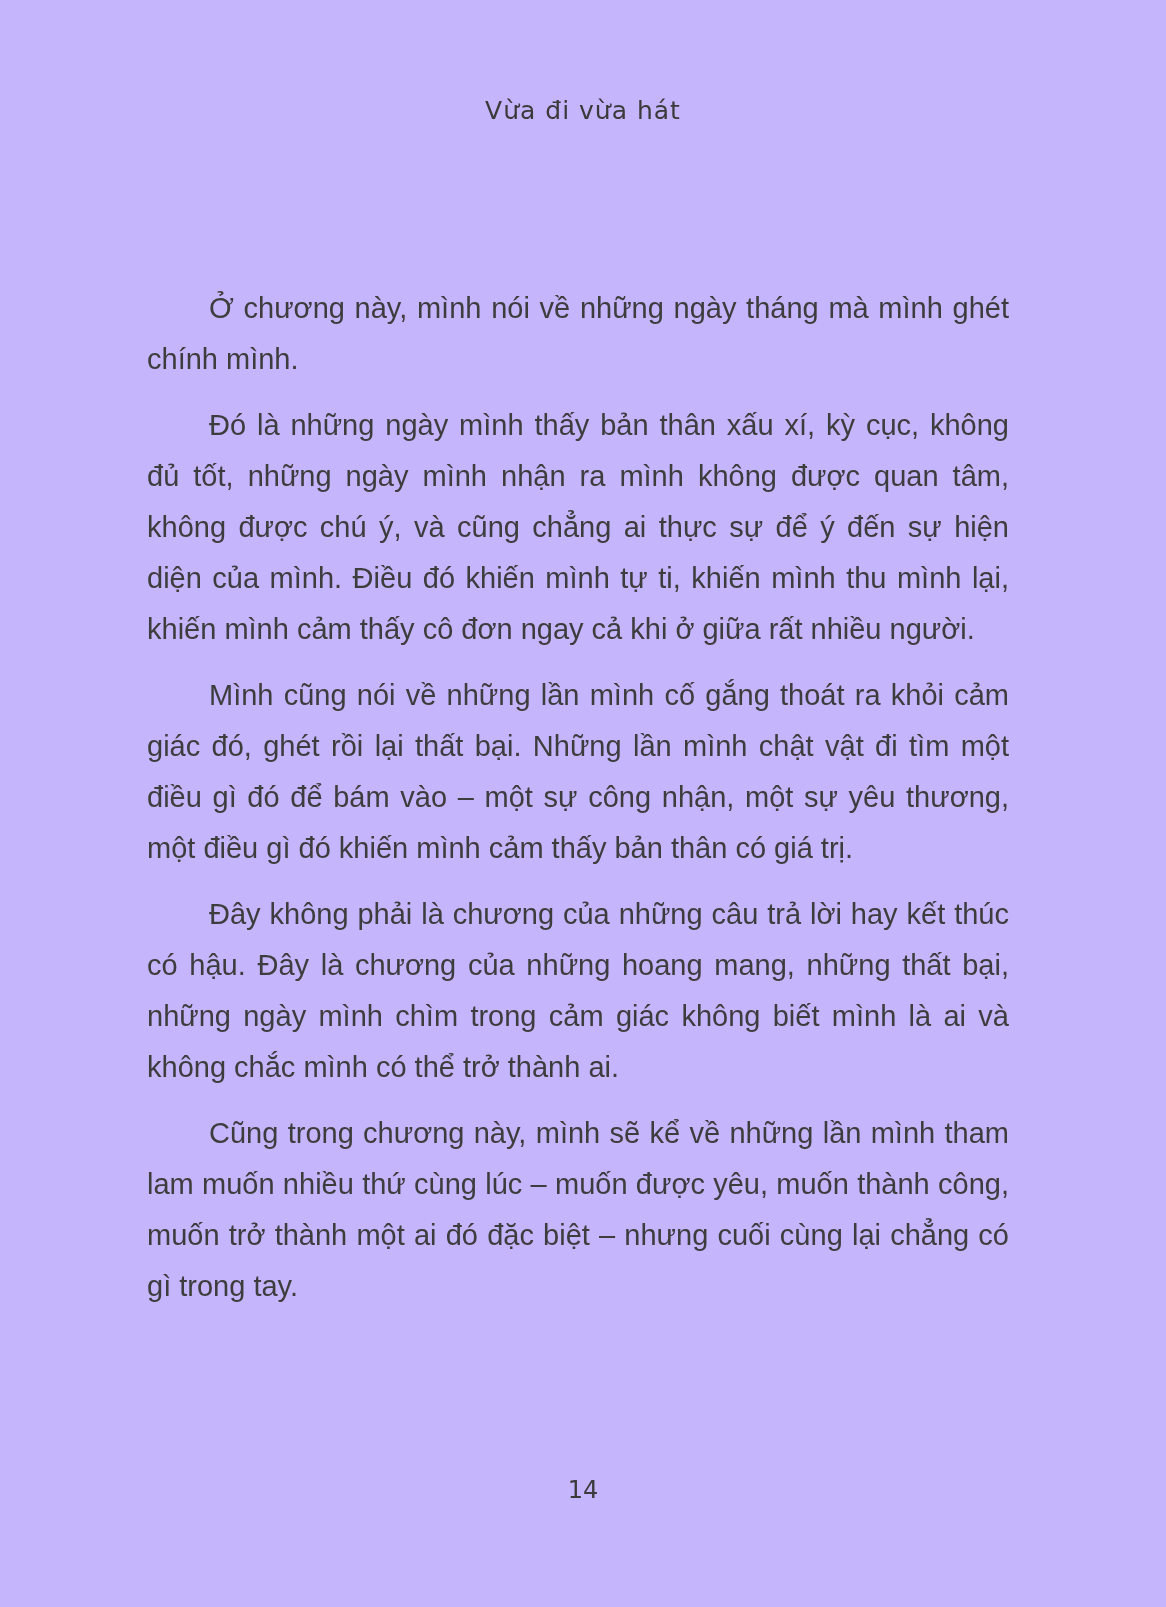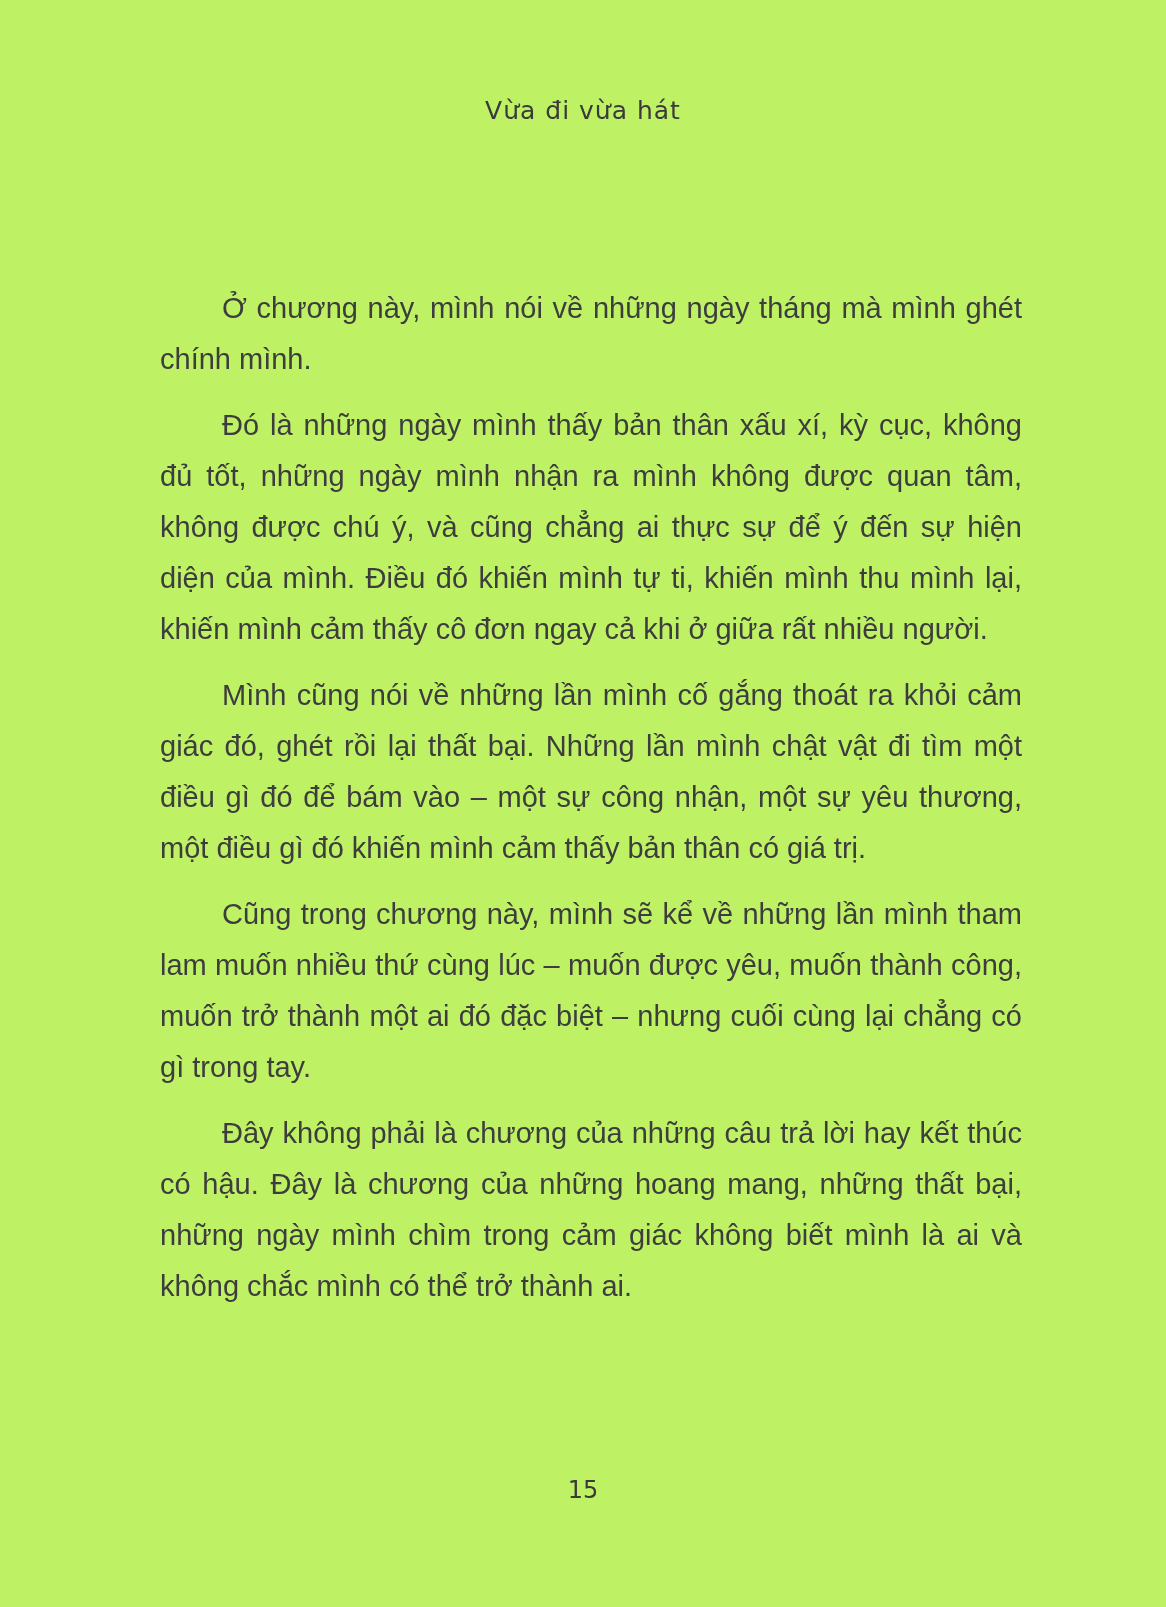--- a/index.html
+++ b/index.html
@@ -4,40 +4,40 @@
 <style>
   html, body {
     margin: 0;
     padding: 0;
     background: #ffffff;
   }
   .page {
     position: relative;
     width: 1166px;
     height: 1607px;
-    background: #bef264;
+    background: #c4b5fd;
     overflow: hidden;
     font-family: "Liberation Sans", sans-serif;
     color: #3d3d3d;
   }
   .running-head {
     position: absolute;
     top: 96px;
     left: 0;
     width: 100%;
     text-align: center;
     font-family: "DejaVu Sans", sans-serif;
     font-size: 25px;
     letter-spacing: 1px;
     color: #3a3a3a;
   }
   .body-text {
     position: absolute;
     top: 283px;
-    left: 160px;
+    left: 147px;
     width: 862px;
     font-size: 29px;
     line-height: 51px;
     text-align: justify;
     color: #3d3d3d;
   }
   .body-text p.para {
     margin: 0 0 15px 0;
     text-indent: 62px;
   }
@@ -56,19 +56,19 @@
 <body>
 
 <div class="page">
 
   <div class="running-head">Vừa đi vừa hát</div>
 
   <div class="body-text">
       <p class="para">Ở chương này, mình nói về những ngày tháng mà mình ghét chính mình.</p>
       <p class="para">Đó là những ngày mình thấy bản thân xấu xí, kỳ cục, không đủ tốt, những ngày mình nhận ra mình không được quan tâm, không được chú ý, và cũng chẳng ai thực sự để ý đến sự hiện diện của mình. Điều đó khiến mình tự ti, khiến mình thu mình lại, khiến mình cảm thấy cô đơn ngay cả khi ở giữa rất nhiều người.</p>
       <p class="para">Mình cũng nói về những lần mình cố gắng thoát ra khỏi cảm giác đó, ghét rồi lại thất bại. Những lần mình chật vật đi tìm một điều gì đó để bám vào – một sự công nhận, một sự yêu thương, một điều gì đó khiến mình cảm thấy bản thân có giá trị.</p>
+      <p class="para">Đây không phải là chương của những câu trả lời hay kết thúc có hậu. Đây là chương của những hoang mang, những thất bại, những ngày mình chìm trong cảm giác không biết mình là ai và không chắc mình có thể trở thành ai.</p>
       <p class="para">Cũng trong chương này, mình sẽ kể về những lần mình tham lam muốn nhiều thứ cùng lúc – muốn được yêu, muốn thành công, muốn trở thành một ai đó đặc biệt – nhưng cuối cùng lại chẳng có gì trong tay.</p>
-      <p class="para">Đây không phải là chương của những câu trả lời hay kết thúc có hậu. Đây là chương của những hoang mang, những thất bại, những ngày mình chìm trong cảm giác không biết mình là ai và không chắc mình có thể trở thành ai.</p>
     </div>
 
-  <div class="folio">15</div>
+  <div class="folio">14</div>
 
 </div>
 
 </body></html>

